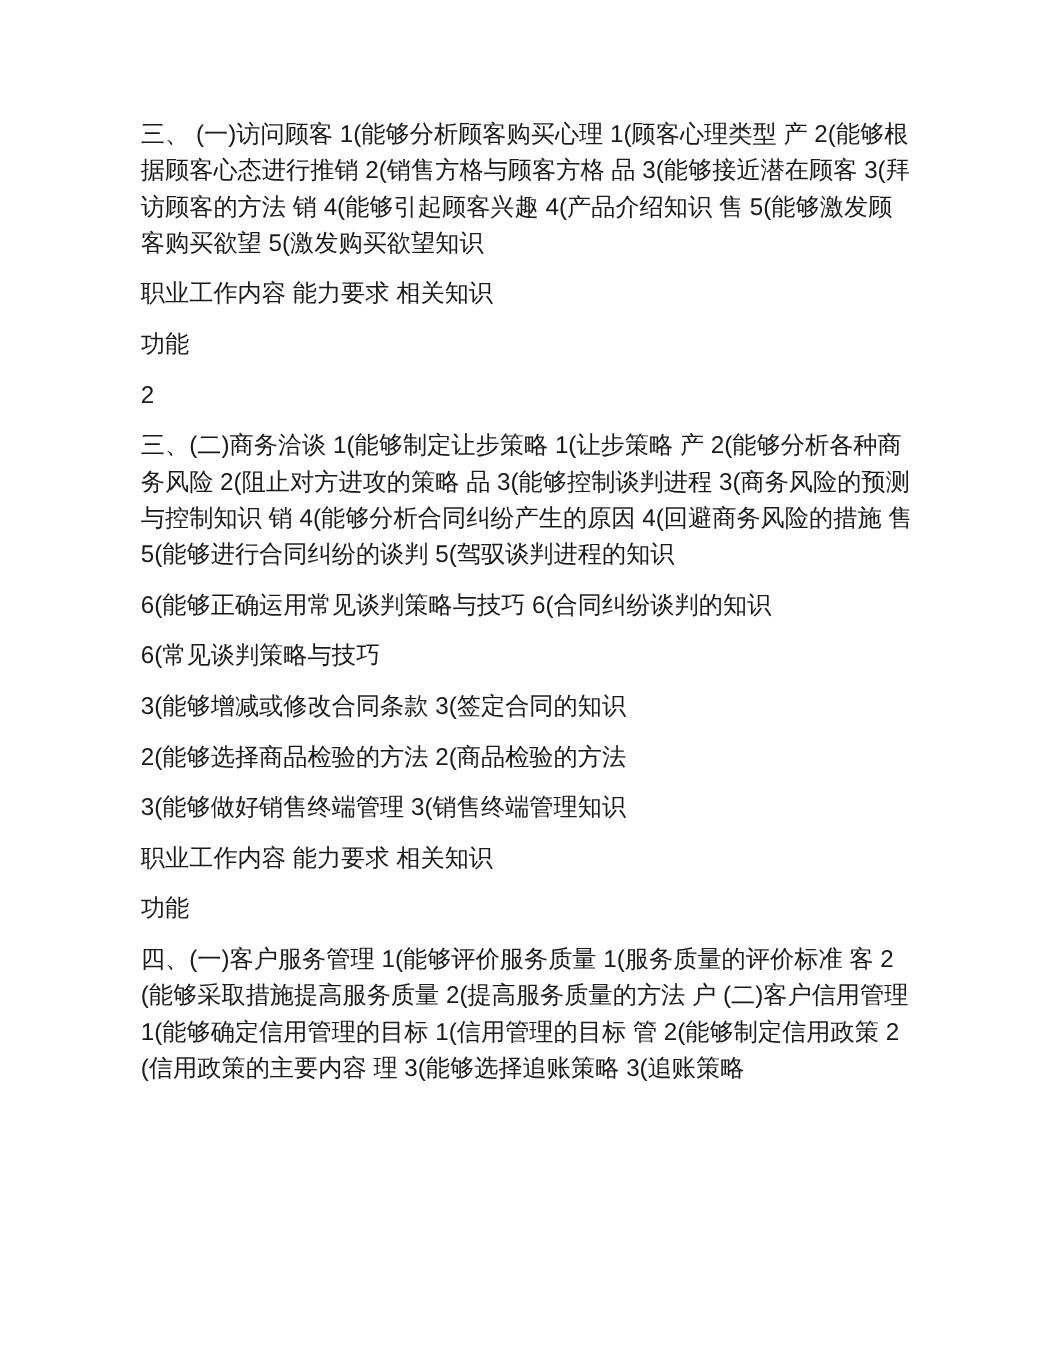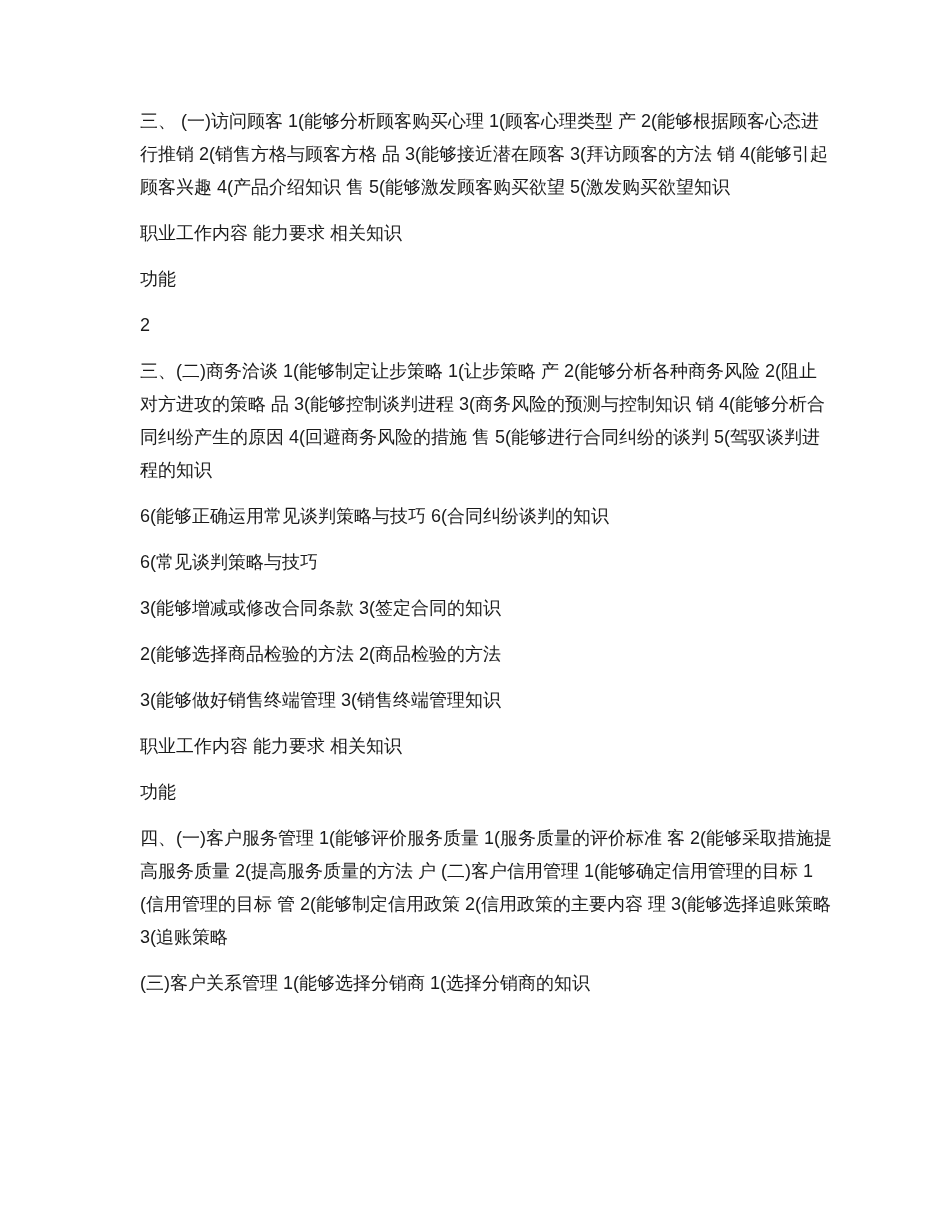--- a/index.html
+++ b/index.html
@@ -16,23 +16,23 @@
   }
   .page {
     box-sizing: border-box;
     width: 950px;
     height: 1230px;
     padding: 105px 118px 40px 128px;
     background: #ffffff;
   }
   .doc-paragraph {
     color: #1a1a1a;
-    font-size: 18px;
+    font-size: 22px;
     line-height: 33px;
-    margin: 0 0 13px 12px;
+    margin: 0 0 13px 0;
     word-break: break-all;
     white-space: pre-wrap;
     text-align: left;
     font-weight: 400;
   }
 </style>
 </head>
 <body>
 
 <div class="page">
@@ -42,14 +42,13 @@
   <p class="doc-paragraph">2</p>
   <p class="doc-paragraph">三、(二)商务洽谈 1(能够制定让步策略 1(让步策略 产 2(能够分析各种商务风险 2(阻止对方进攻的策略 品 3(能够控制谈判进程 3(商务风险的预测与控制知识 销 4(能够分析合同纠纷产生的原因 4(回避商务风险的措施 售 5(能够进行合同纠纷的谈判 5(驾驭谈判进程的知识</p>
   <p class="doc-paragraph">6(能够正确运用常见谈判策略与技巧 6(合同纠纷谈判的知识</p>
   <p class="doc-paragraph">6(常见谈判策略与技巧</p>
   <p class="doc-paragraph">3(能够增减或修改合同条款 3(签定合同的知识</p>
   <p class="doc-paragraph">2(能够选择商品检验的方法 2(商品检验的方法</p>
   <p class="doc-paragraph">3(能够做好销售终端管理 3(销售终端管理知识</p>
   <p class="doc-paragraph">职业工作内容 能力要求 相关知识</p>
   <p class="doc-paragraph">功能</p>
   <p class="doc-paragraph">四、(一)客户服务管理 1(能够评价服务质量 1(服务质量的评价标准 客 2(能够采取措施提高服务质量 2(提高服务质量的方法 户 (二)客户信用管理 1(能够确定信用管理的目标 1(信用管理的目标 管 2(能够制定信用政策 2(信用政策的主要内容 理 3(能够选择追账策略 3(追账策略</p>
-  <p class="doc-paragraph">(三)客户关系管理 1(能够选择分销商 1(选择分销商的知识</p>
 </div>
 
 </body></html>

